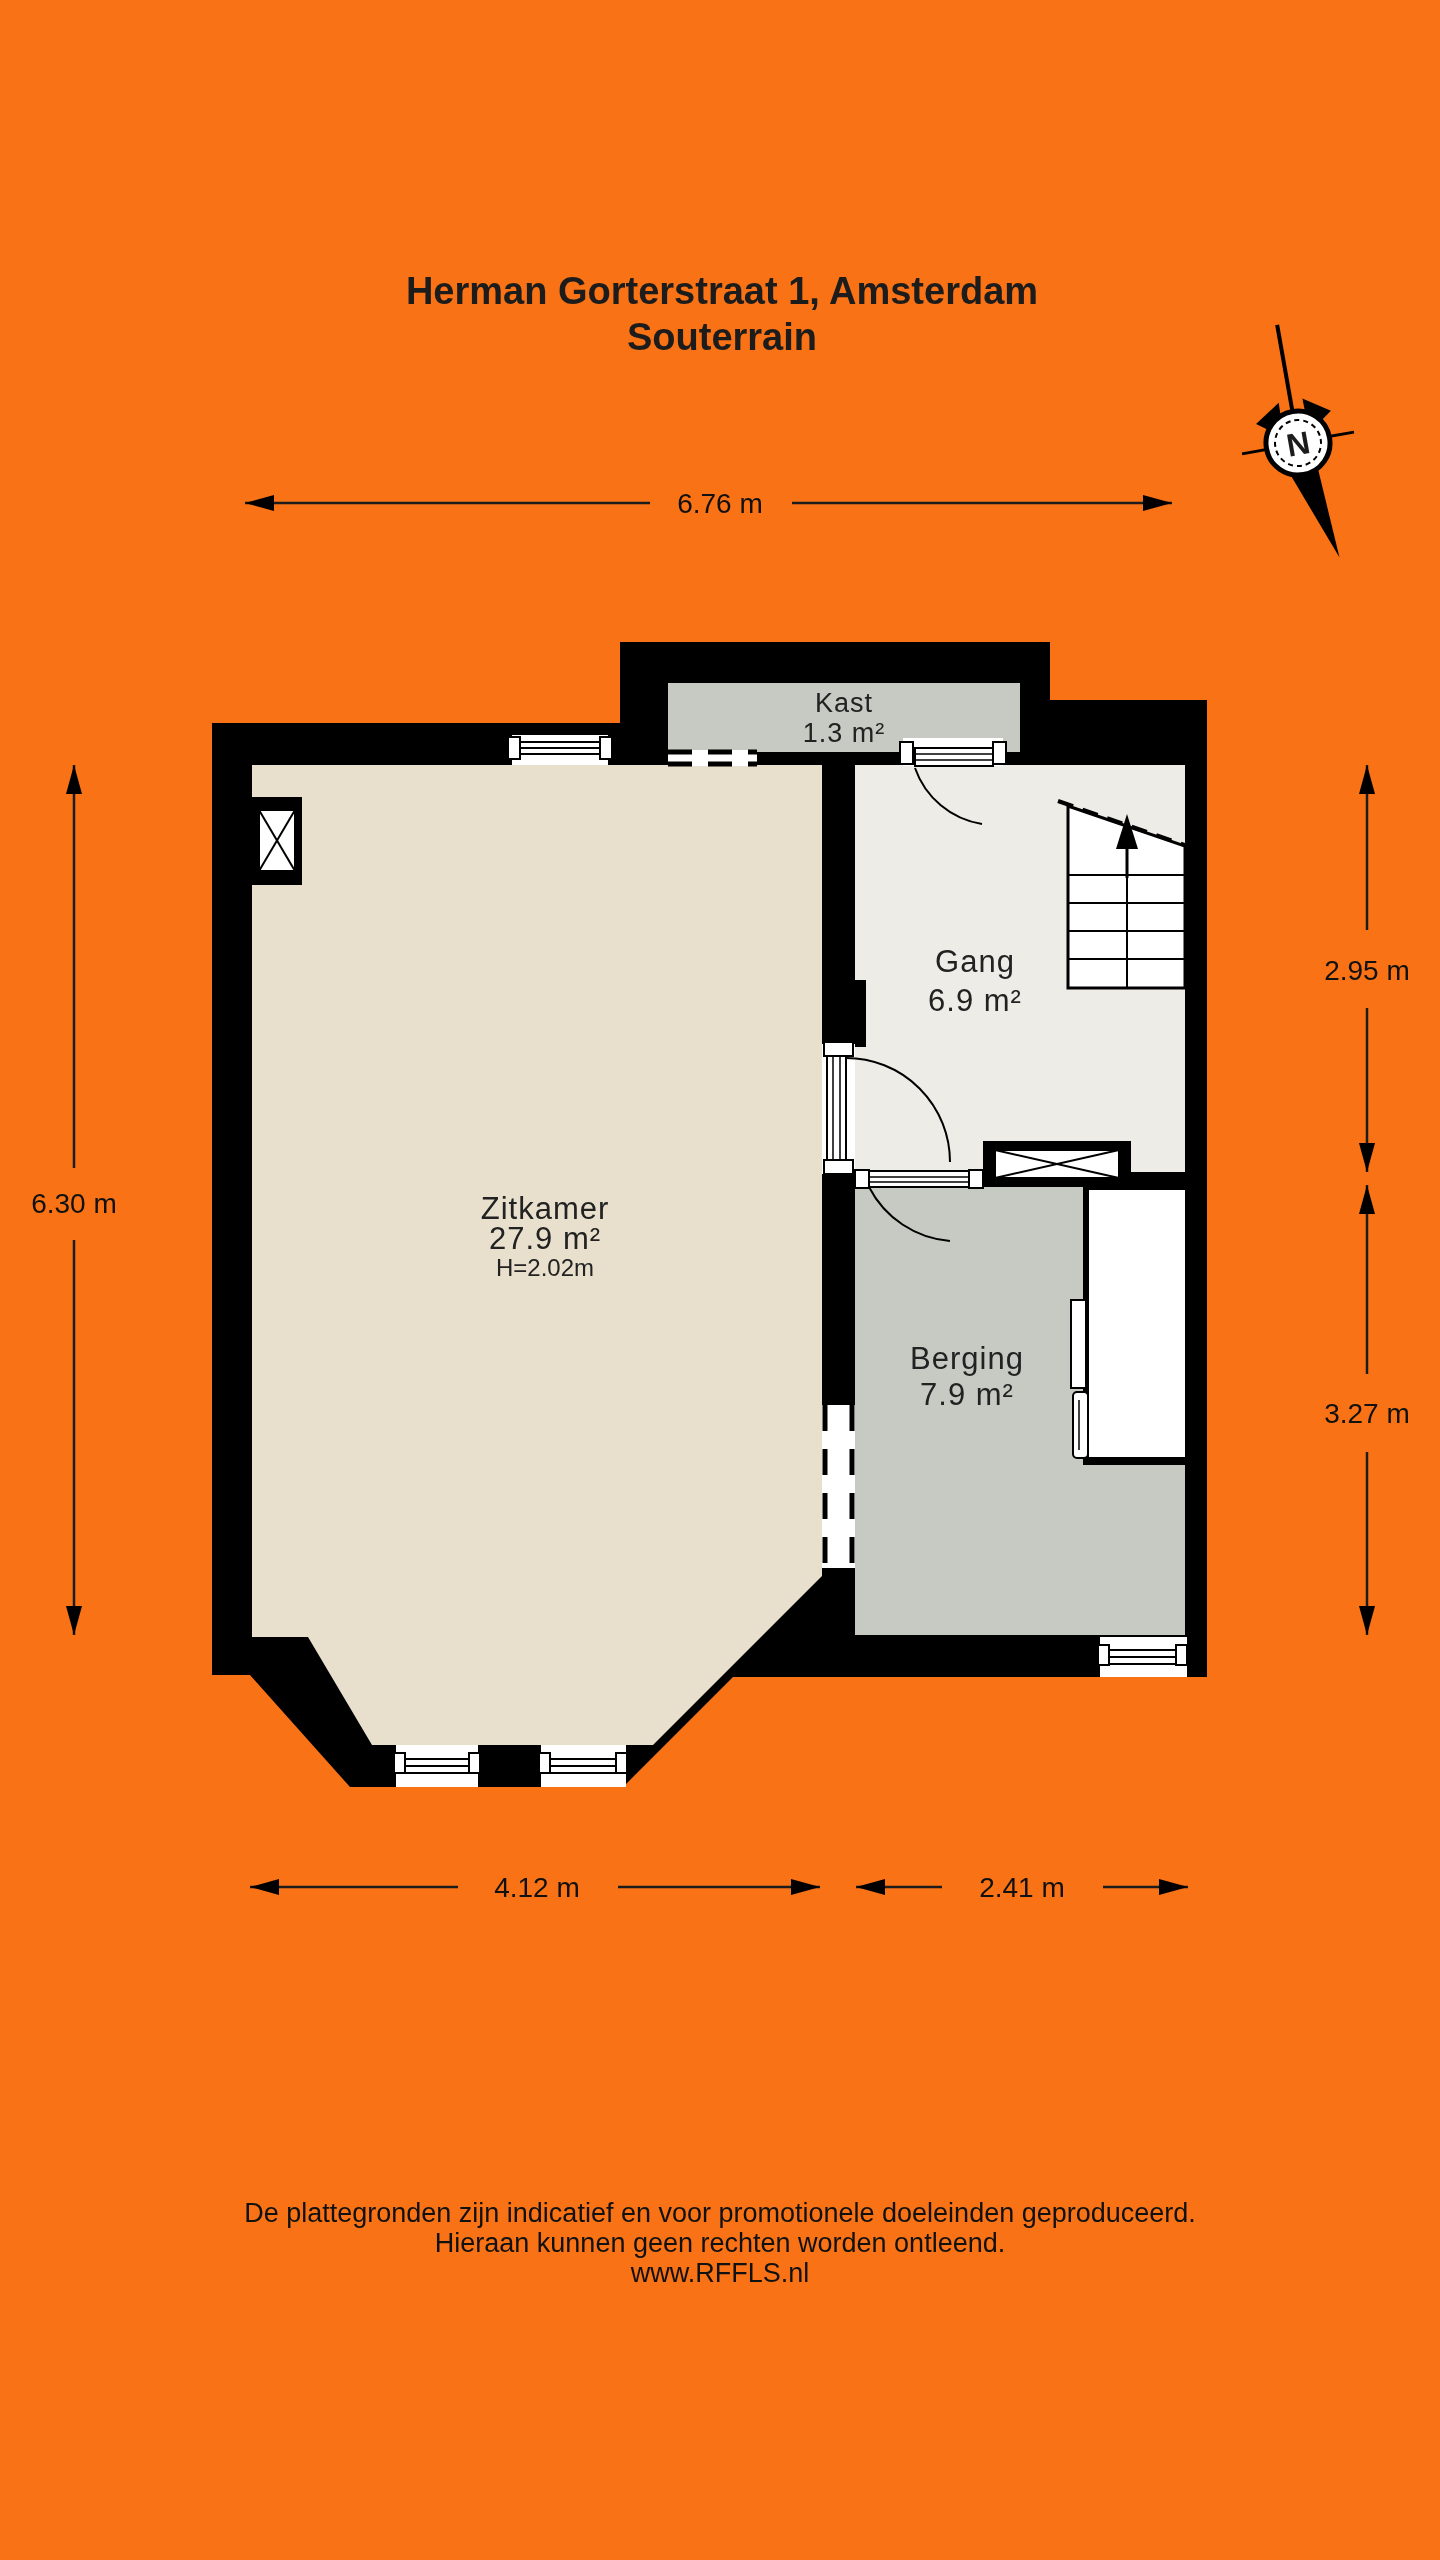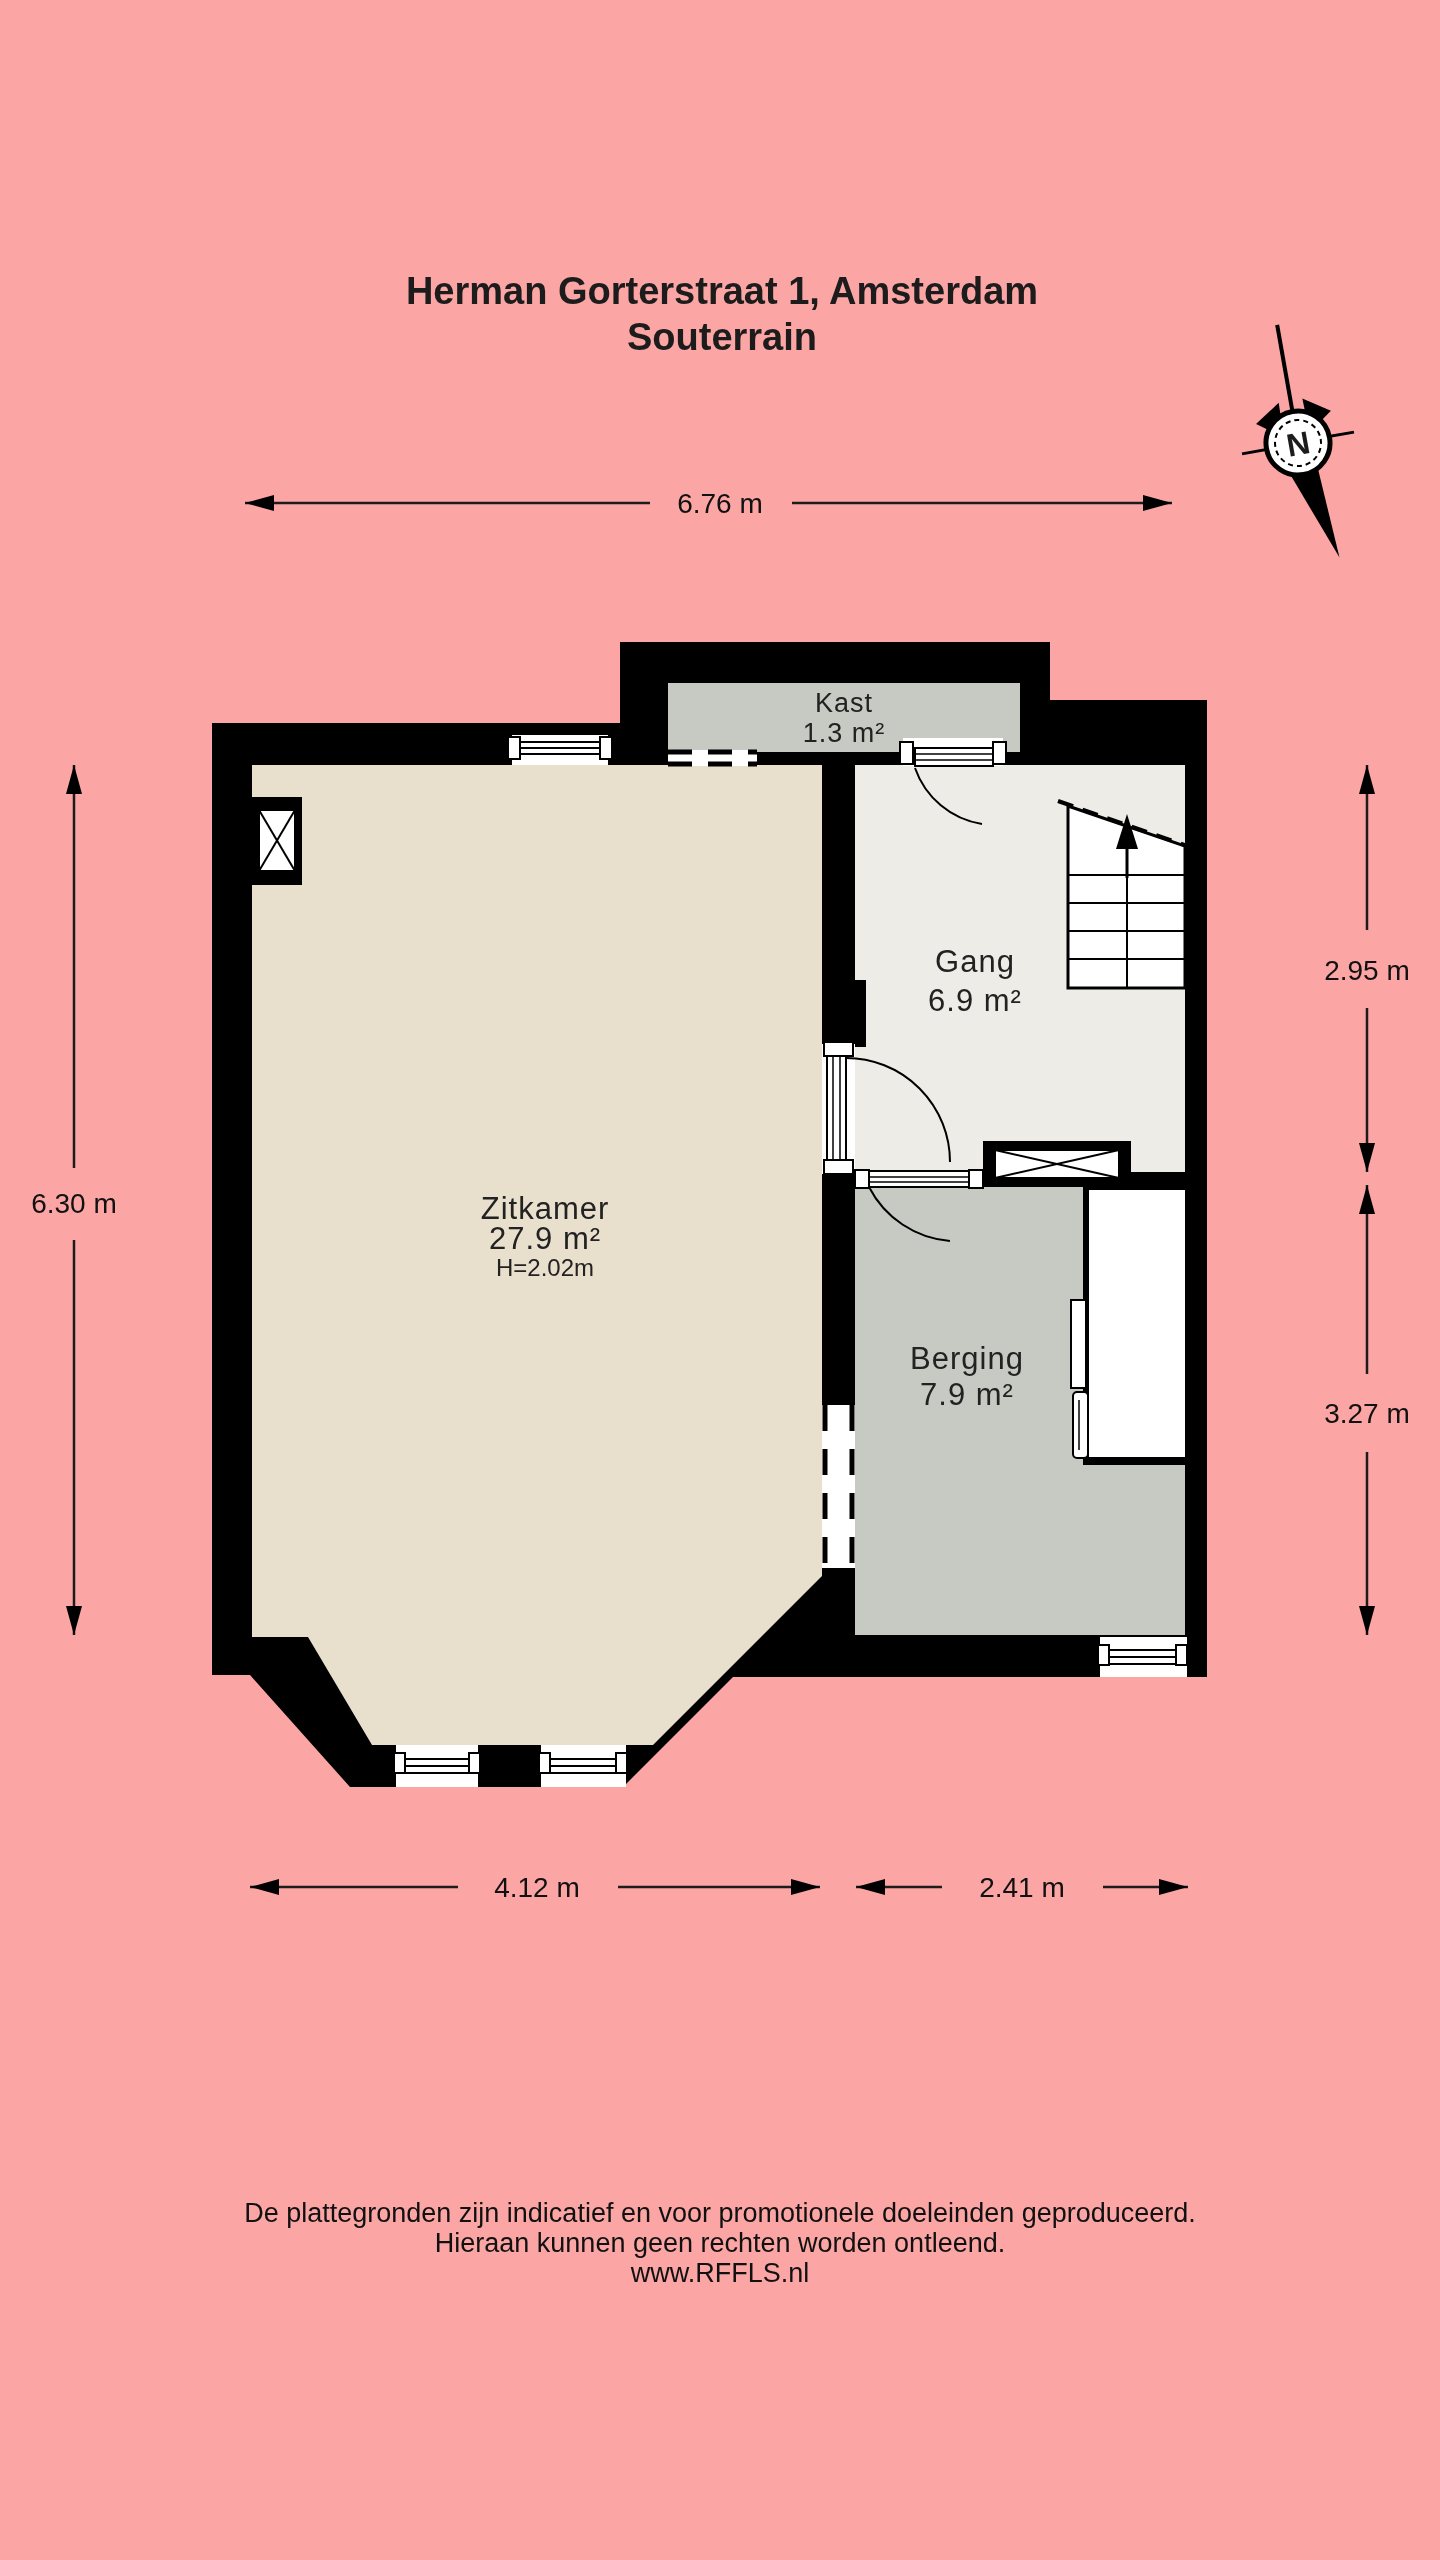--- a/index.html
+++ b/index.html
@@ -1,16 +1,16 @@
 <!DOCTYPE html>
 <html><head>
 <meta charset="utf-8">
 <style>
   html,body{margin:0;padding:0;background:#ffffff;}
-  .page{position:relative;width:1440px;height:2560px;background:#fca5a5;overflow:hidden;}
+  .page{position:relative;width:1440px;height:2560px;background:#f97316;overflow:hidden;}
   svg{position:absolute;left:0;top:0;}
   text{font-family:"Liberation Sans","DejaVu Sans",sans-serif;fill:#1c1c1c;}
   .title-text{font-size:38px;font-weight:bold;}
   .room-label{font-size:31px;letter-spacing:1px;fill:#222;}
   .room-label-small{font-size:24px;fill:#222;}
   .kast-label{font-size:27px;letter-spacing:1px;fill:#222;}
   .dim-text{font-size:28px;fill:#111;}
   .footer-text{font-size:27px;fill:#111;}
   .compass-n{font-size:32px;font-weight:bold;}
 </style>

